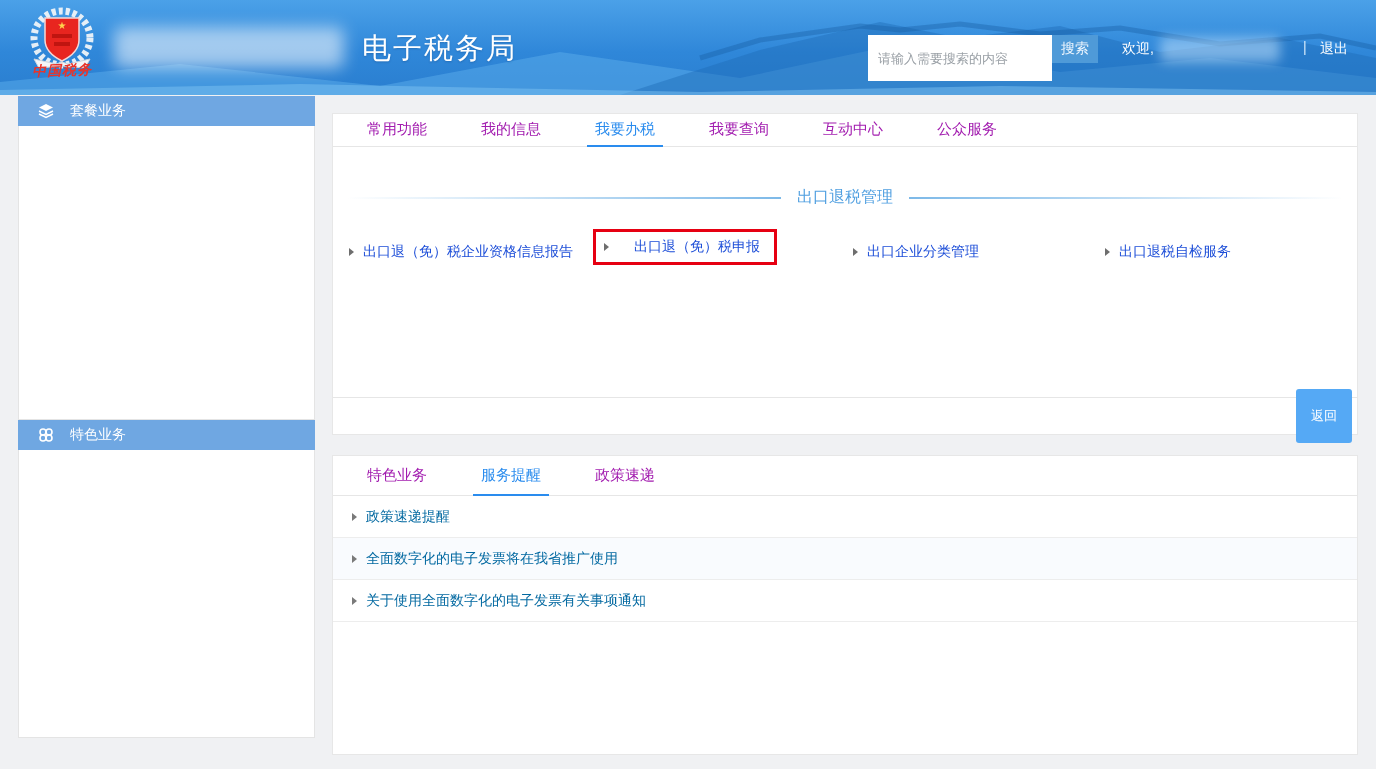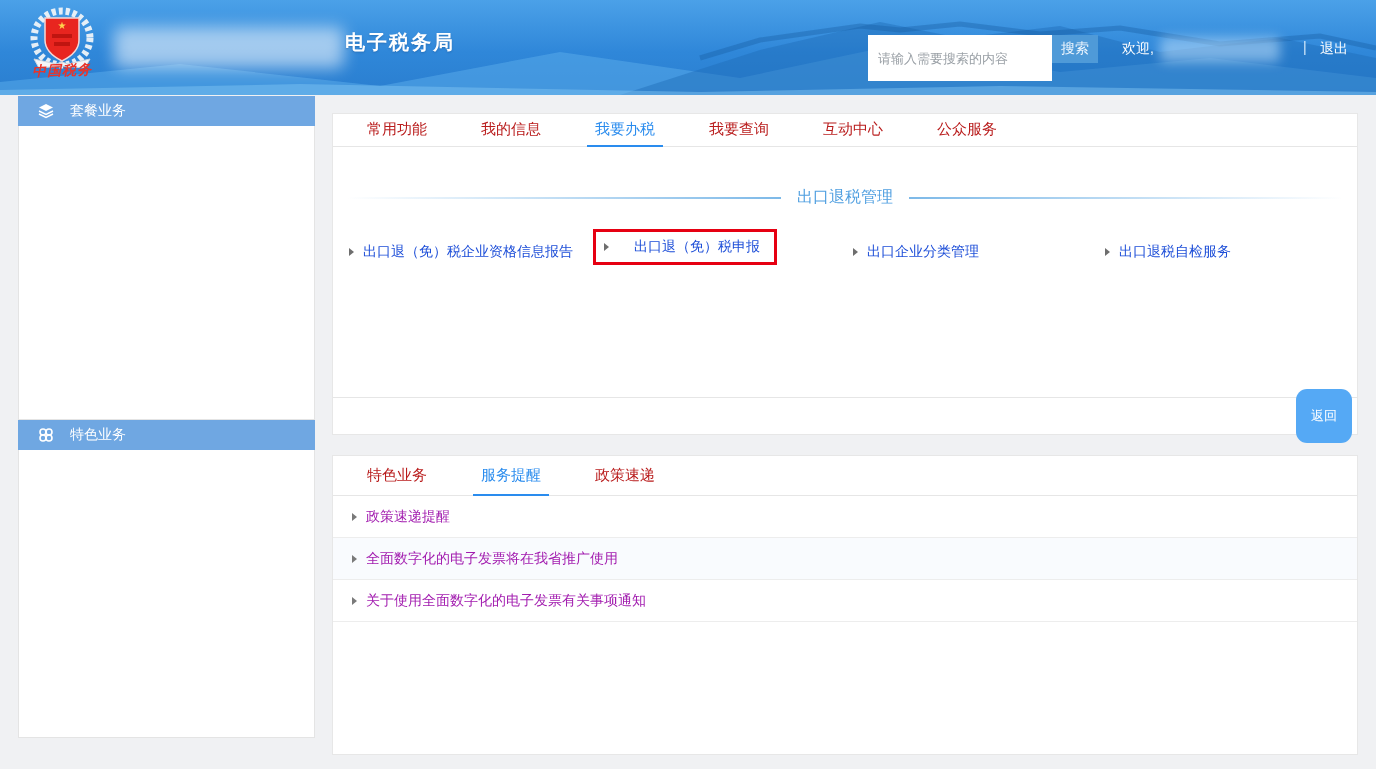--- a/index.html
+++ b/index.html
@@ -22,22 +22,22 @@
   .emblem-caption {
     position:absolute; left:20px; top:62px; width:84px; text-align:center;
     font-family:"DejaVu Serif",serif; font-style:italic; font-weight:bold;
     font-size:14px; color:#e8342a; letter-spacing:1px; transform:rotate(-2deg);
   }
   .redact-block-1 {
     position:absolute; left:114px; top:27px; width:230px; height:41px;
     background:rgba(255,255,255,0.55); filter:blur(8px); border-radius:8px;
   }
   .app-title {
-    position:absolute; left:345px; top:29px;
-    font-size:20px; font-weight:bold; color:#ffffff; letter-spacing:2px;
+    position:absolute; left:362px; top:29px;
+    font-size:29px; font-weight:normal; color:#ffffff; letter-spacing:2px;
     text-shadow:0 1px 2px rgba(0,40,90,.25);
   }
   .search-wrap { position:absolute; left:868px; top:35px; display:flex; height:28px; }
   .search-input {
     width:184px; height:46px; border:none; outline:none;
     padding:0 10px; font-size:13px; color:#444; background:#fff;
     font-family:"Liberation Sans","DejaVu Sans",sans-serif;
   }
   .search-input::placeholder { color:#9aa0a6; }
   .search-btn {
@@ -70,21 +70,21 @@
   .panel-1 { top:113px; height:322px; }
   .panel-2 { top:455px; height:300px; }
 
   .tabs-row {
     display:flex; align-items:stretch; padding-left:26px; gap:38px;
     border-bottom:1px solid #e6e6e6;
   }
   .tabs-row-1 { height:33px; }
   .tabs-row-2 { height:40px; }
   .tab {
-    display:flex; align-items:center; font-size:15px; color:#b91c1c;
+    display:flex; align-items:center; font-size:15px; color:#a21caf;
     padding:0 8px; cursor:pointer; border-bottom:2px solid transparent; margin-bottom:-1px;
   }
   .tab.active { color:#2a8cee; border-bottom-color:#2a8cee; }
 
   .section-title-row { margin-top:40px; display:flex; align-items:center; padding:0 14px; }
   .title-line { flex:1; height:2px; }
   .title-line.left  { background:linear-gradient(to right, rgba(125,185,232,0), #7db9e8); margin-right:16px; }
   .title-line.right { background:linear-gradient(to left,  rgba(125,185,232,0), #7db9e8); margin-left:16px; }
   .section-title { color:#4f9fe0; font-size:16px; white-space:nowrap; }
 
@@ -101,30 +101,30 @@
     display:inline-flex; align-items:center; gap:25px;
     border:3px solid #e60012; padding:6px 14px 6px 8px; margin:-9px 0 0 -8px;
   }
 
   .panel1-footer {
     position:absolute; left:0; right:0; bottom:0; height:37px;
     border-top:1px solid #e6e6e6;
     display:flex; align-items:center; justify-content:flex-end; padding-right:5px;
   }
   .back-btn {
-    background:#55a9f5; color:#fff; border:none; border-radius:11px;
+    background:#55a9f5; color:#fff; border:none; border-radius:3px;
     font-size:13px; padding:18px 15px; cursor:pointer;
     font-family:"Liberation Sans","DejaVu Sans",sans-serif;
   }
 
   .notice-list { }
   .notice-row {
     height:42px; display:flex; align-items:center; gap:9px;
     padding-left:19px; border-bottom:1px solid #ededed;
-    font-size:14px; color:#a21caf; cursor:pointer;
+    font-size:14px; color:#0369a1; cursor:pointer;
   }
   .notice-row .arrow-right { border-left-color:#7a7a7a; }
   .notice-row.tinted { background:#f9fbfe; }
 </style>
 </head>
 <body>
 
 <div class="header">
   <svg class="header-scenery" viewBox="0 0 1376 95" preserveAspectRatio="none">
     <polygon points="0,95 0,82 180,64 380,86 560,52 740,78 900,44 1060,72 1210,58 1376,78 1376,95" fill="#58aae9" opacity="0.55"></polygon>

